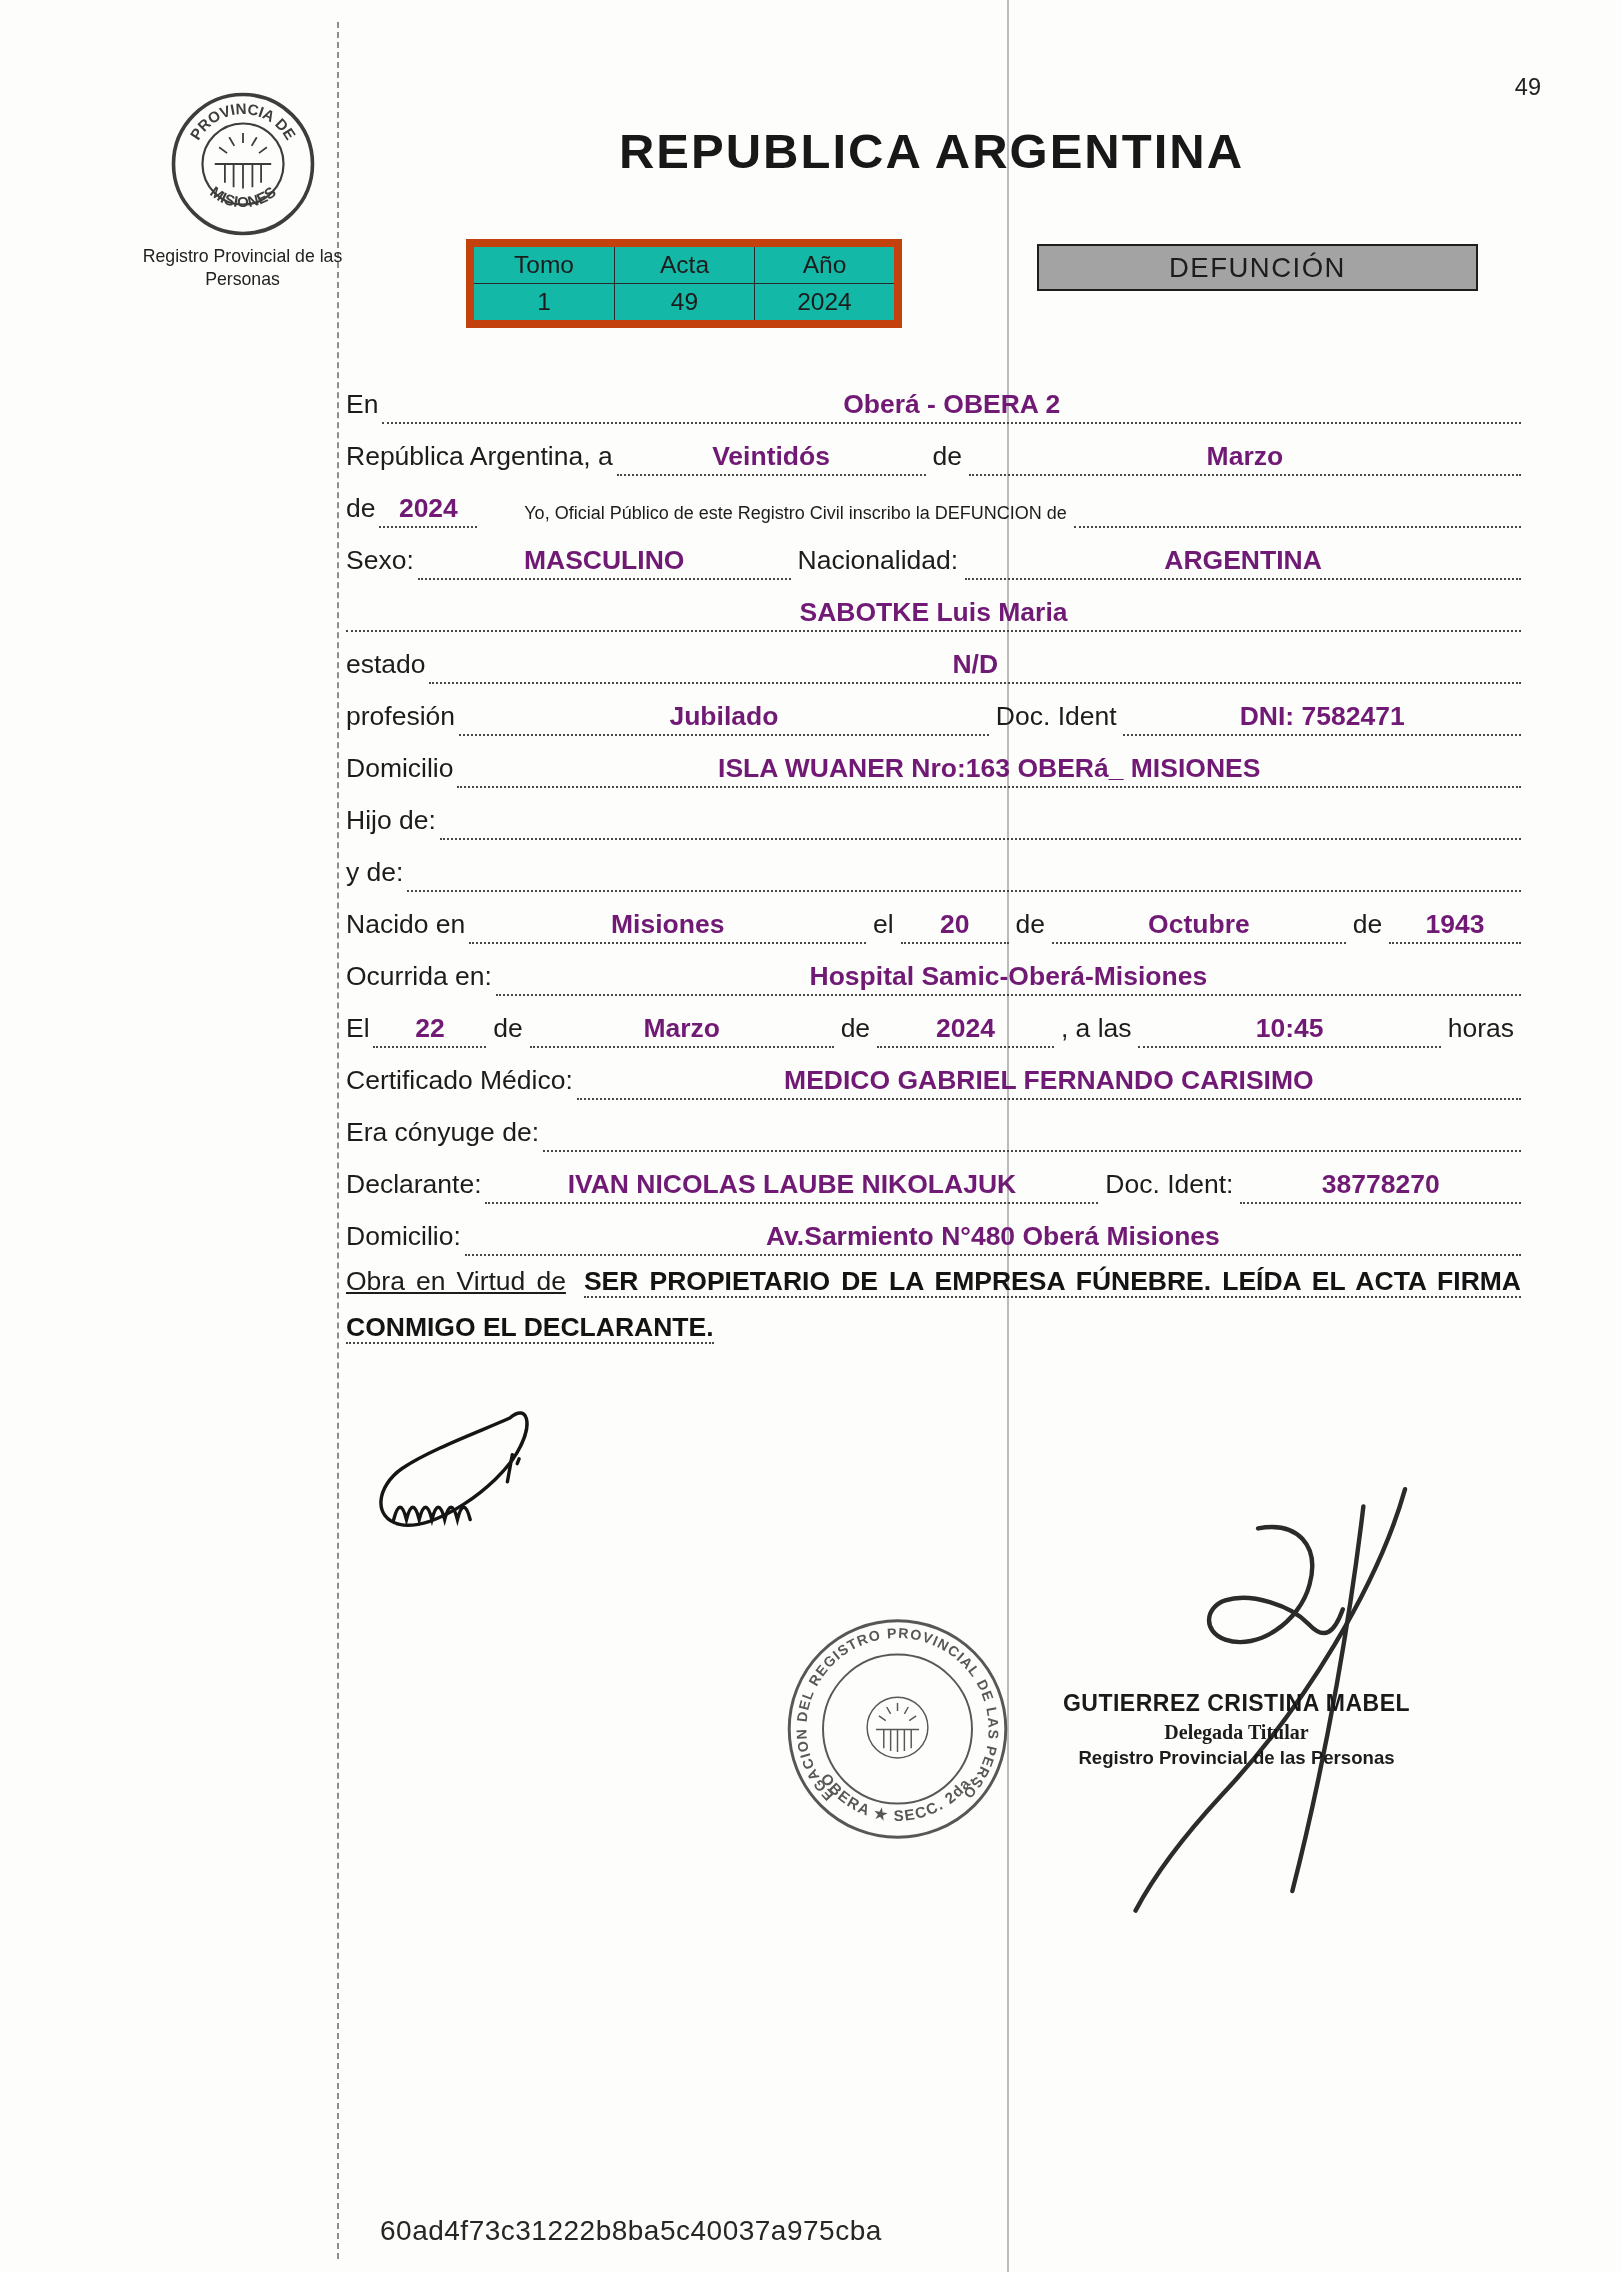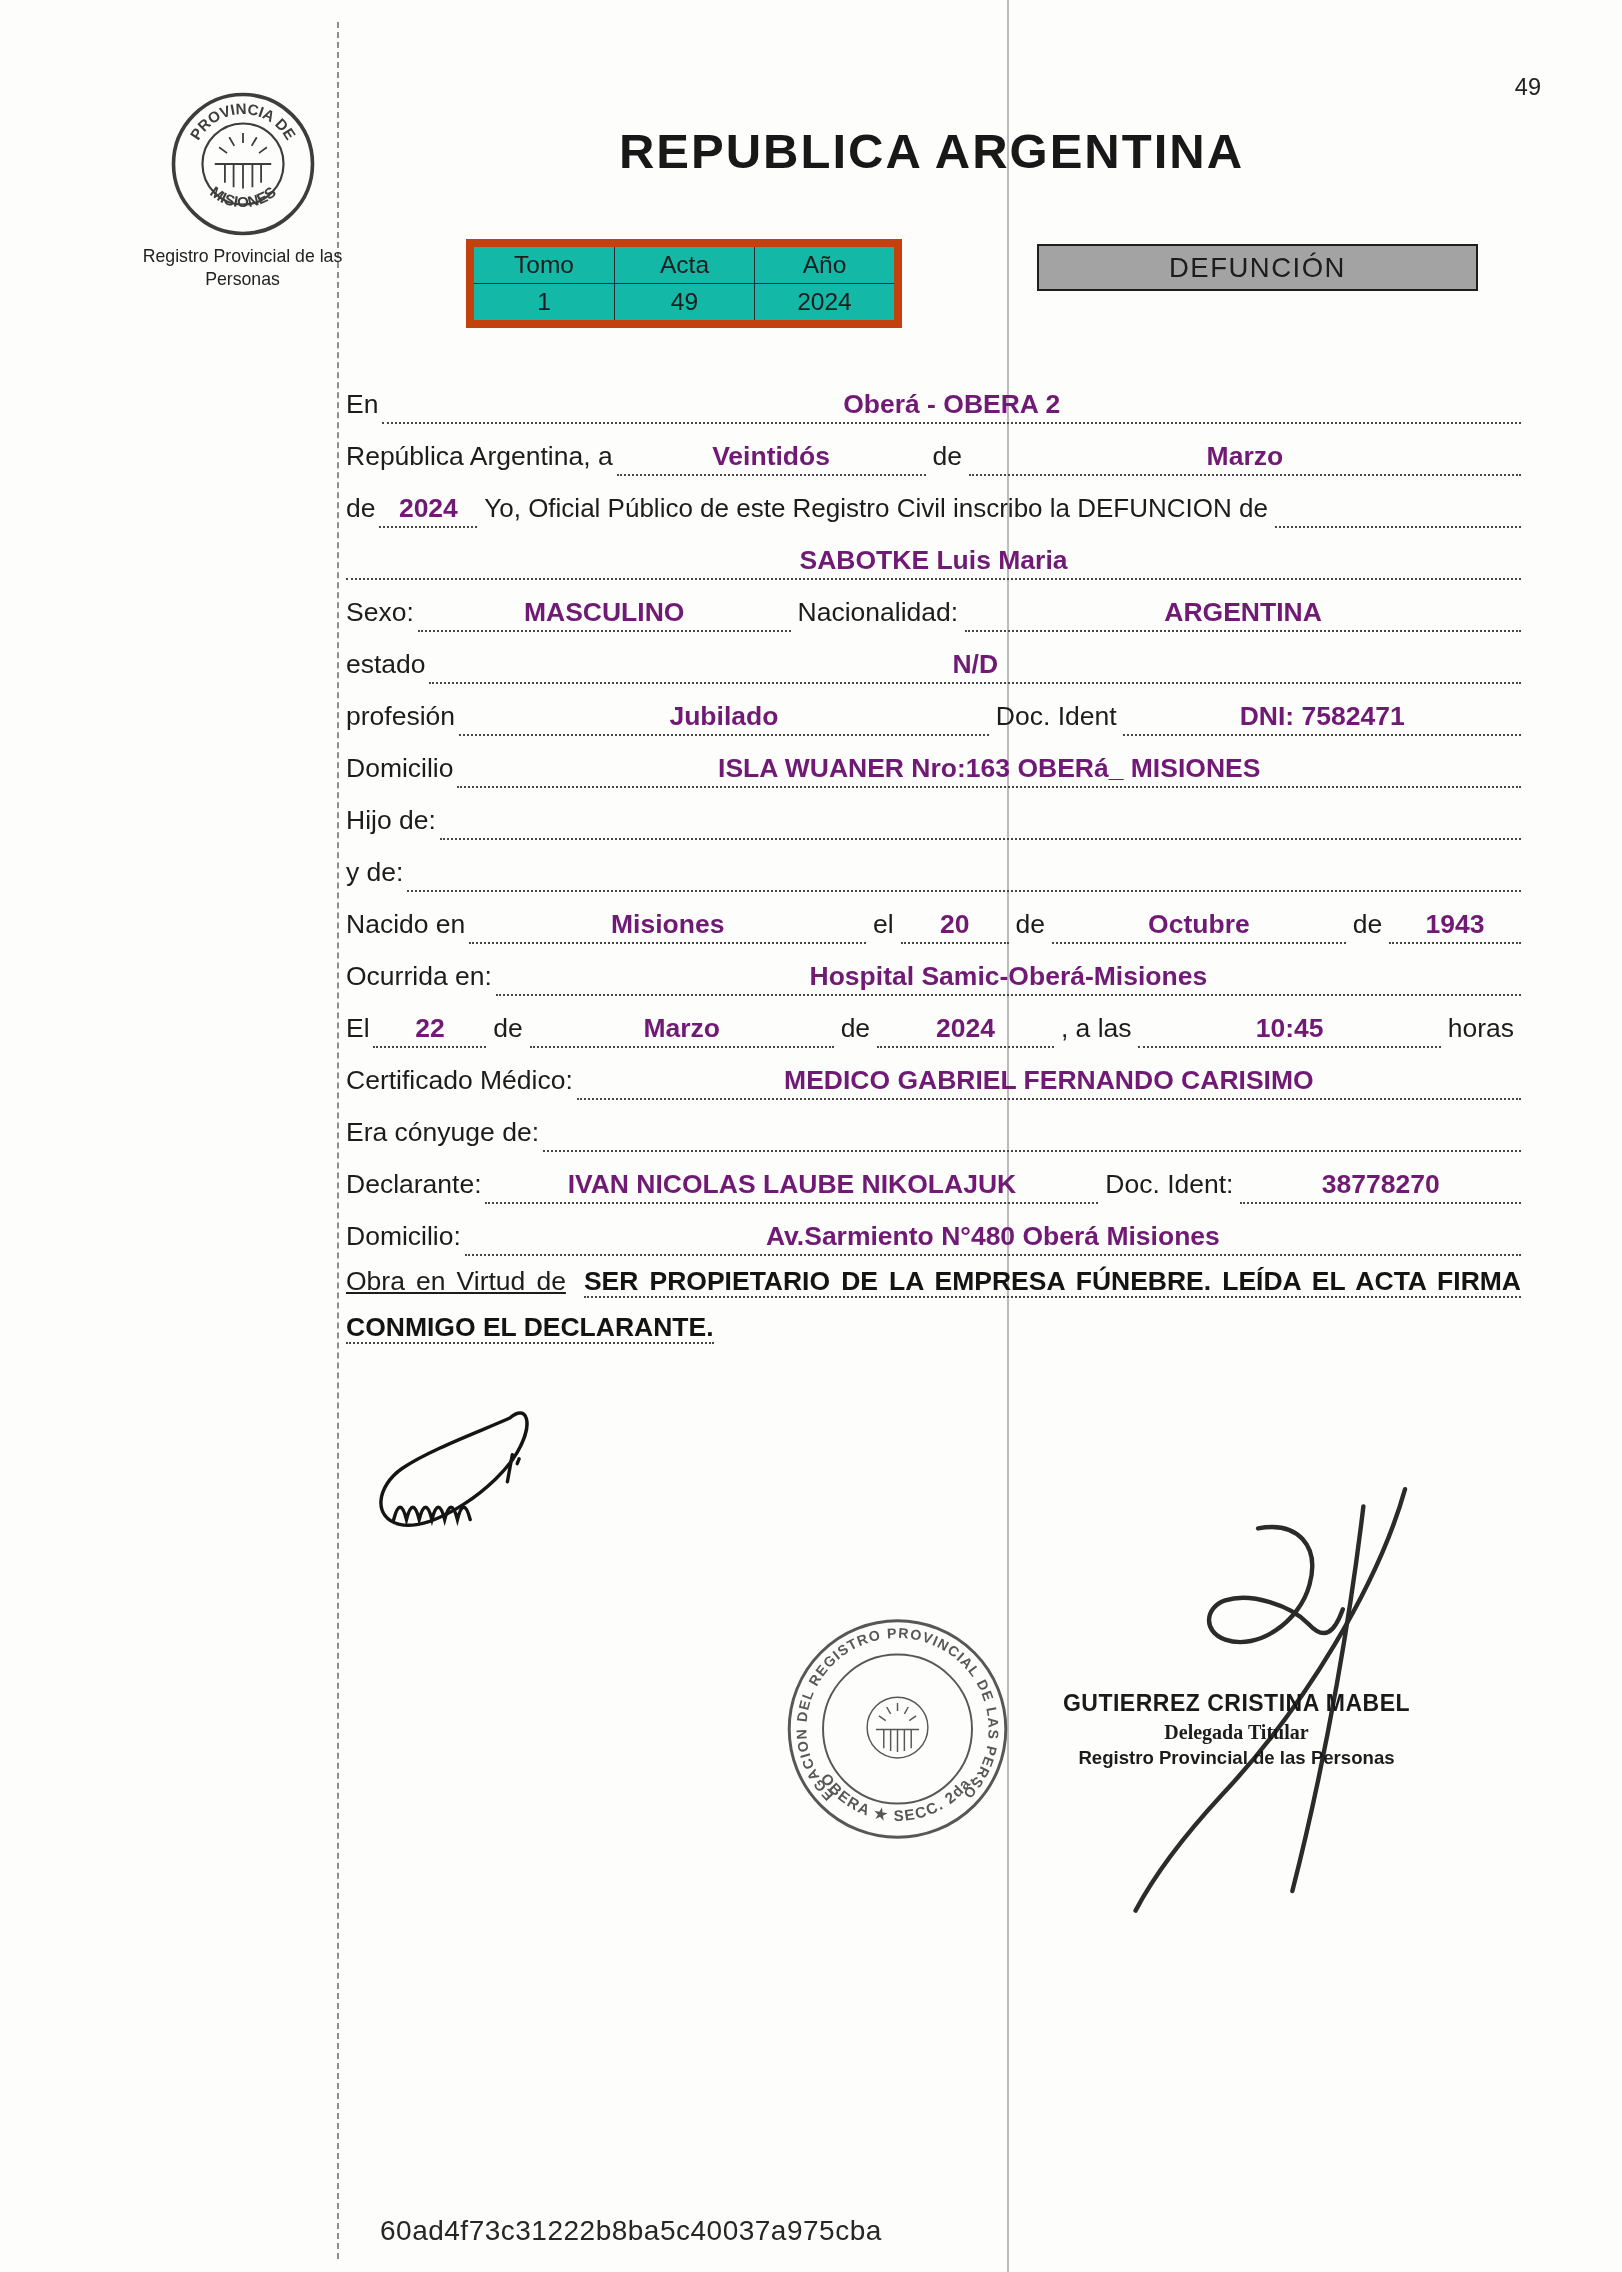--- a/index.html
+++ b/index.html
@@ -36,21 +36,21 @@
     border:2px solid #1e1e1e; display:flex; align-items:center; justify-content:center;
     font-size:27.5px; letter-spacing:1.5px; background:#a3a3a3; }
 
   
   .form { position:absolute; left:346px; top:372px; width:1175px; font-size:26.5px; }
   .line { display:flex; align-items:flex-end; height:52px; }
   .lbl { white-space:nowrap; padding:0 3.9px 3.9px 0; }
   .lbl.mid { padding:0 6.9px 3.9px 6.9px; }
   .fld { flex:1 1 auto; min-width:29px; border-bottom:2.5px dotted #474747; text-align:center;
     font-weight:700; padding:0 2.9px 2px 2.9px; white-space:nowrap; color:#701a75; }
-  .lbl.tight { font-size:26px; }
+  .lbl.tight { font-size:18px;margin-left:40px; }
 
   .obra { margin-top:2px; line-height:1.75; text-align:justify; }
   .obra .ob-label { margin-right:6.9px;text-decoration:underline; }
   .obra .ob-value { font-weight:700; border-bottom:2.5px dotted #474747; color:#141414; }
 
   
   .sig-declarant { position:absolute; left:365px; top:1396px; width:177px; height:147px; }
   .sig-official  { position:absolute; left:991px; top:1462px; width:441px; height:466px; pointer-events:none; }
 
   .stamp { position:absolute; left:775px; top:1599px; width:245px; height:265px; opacity:.92; }
@@ -125,28 +125,28 @@
   </div>
 
   <div class="line">
     <span class="lbl">de</span>
     <span class="fld" style="flex:0 0 98px">2024</span>
     <span class="lbl mid tight">Yo, Oficial Público de este Registro Civil inscribo la DEFUNCION de</span>
     <span class="fld"></span>
   </div>
 
   <div class="line">
-    <span class="fld">SABOTKE Luis Maria</span>
-  </div>
-
-  <div class="line">
     <span class="lbl">Sexo:</span>
     <span class="fld" style="flex:0 0 373px">MASCULINO</span>
     <span class="lbl mid">Nacionalidad:</span>
     <span class="fld">ARGENTINA</span>
+  </div>
+
+  <div class="line">
+    <span class="fld">SABOTKE Luis Maria</span>
   </div>
 
   <div class="line">
     <span class="lbl">estado</span>
     <span class="fld">N/D</span>
   </div>
 
   <div class="line">
     <span class="lbl">profesión</span>
     <span class="fld" style="flex:0 0 530px">Jubilado</span>

